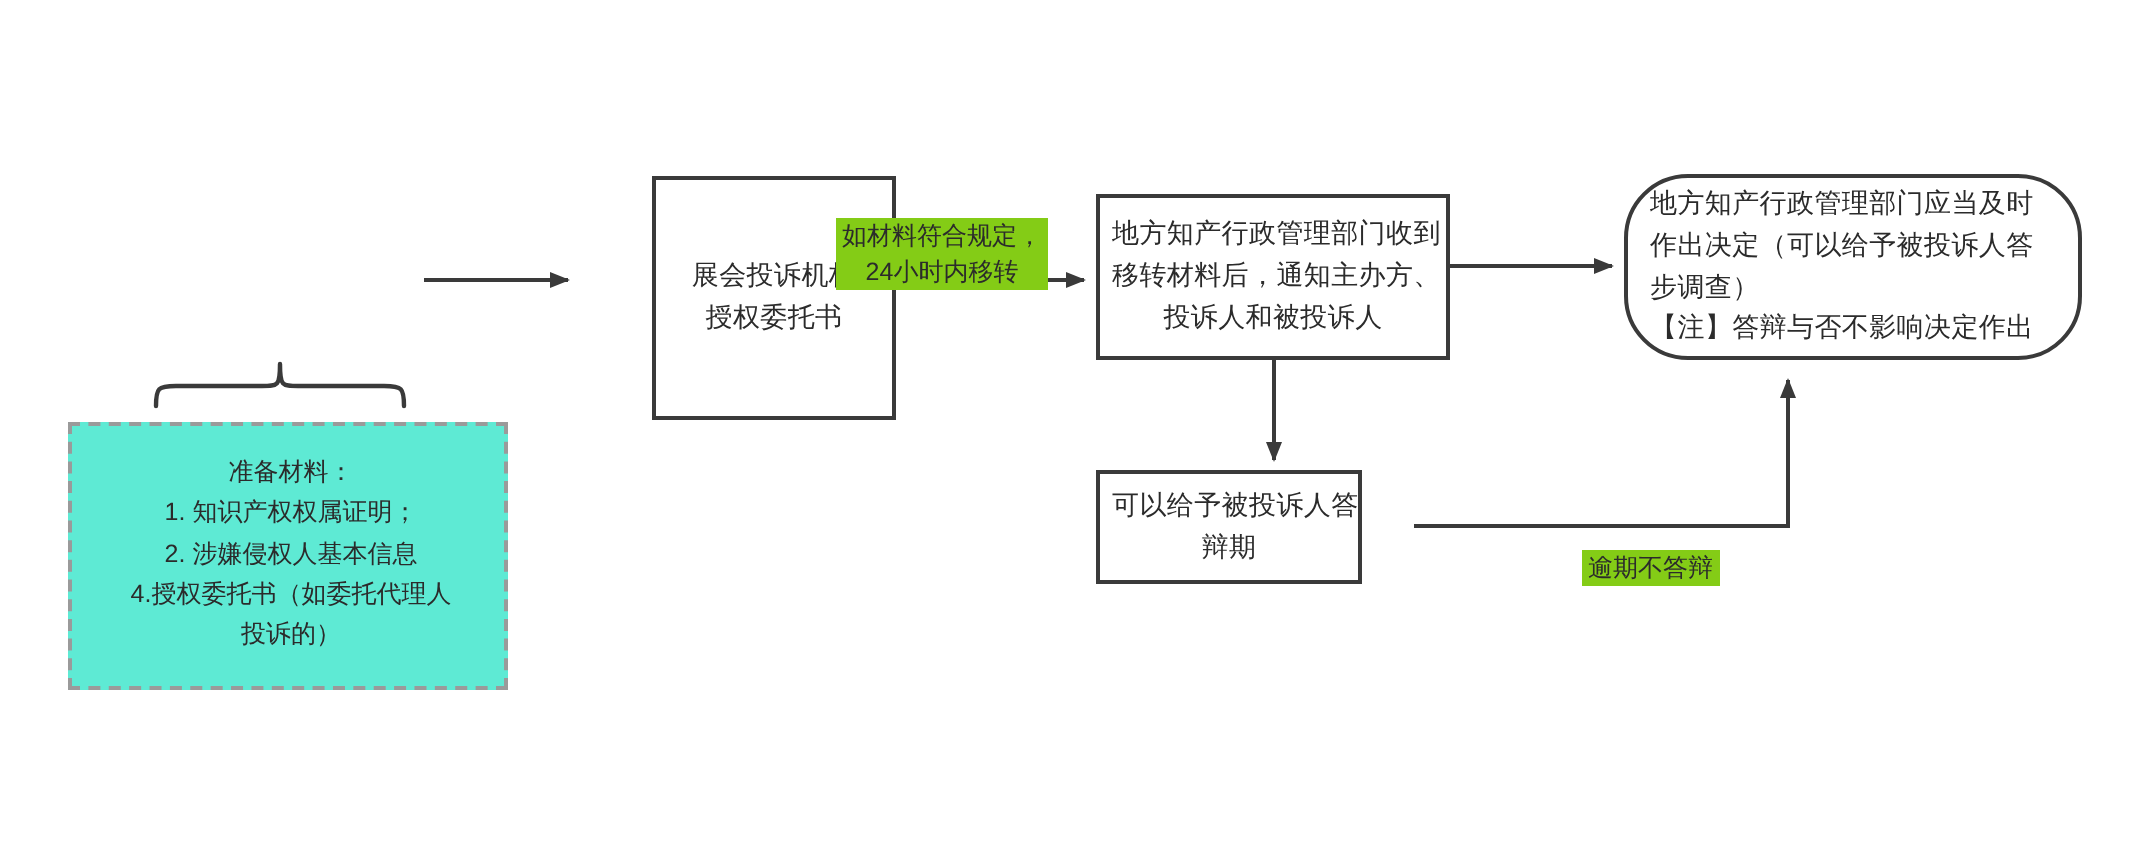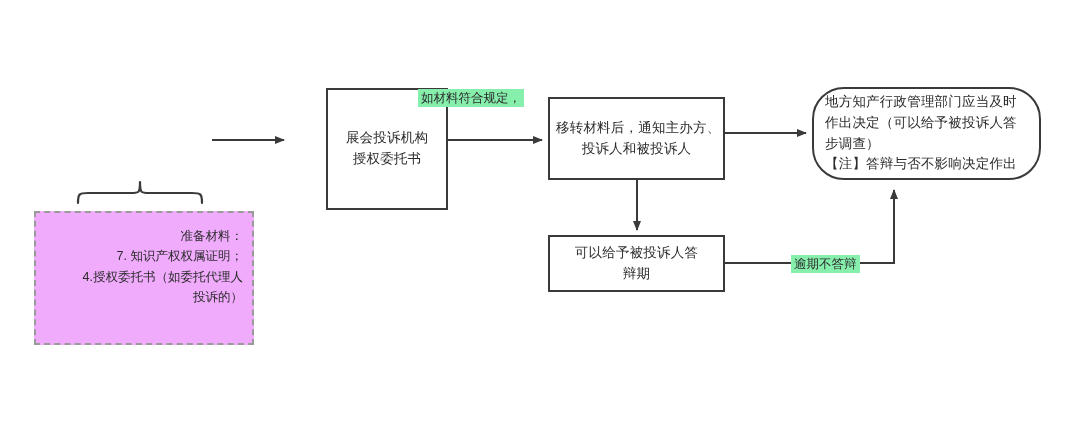--- a/index.html
+++ b/index.html
@@ -40,50 +40,51 @@
   .node .lines div { white-space: nowrap; }
 
   
   #node-apply   { left: 68px;  top: 100px; width: 144px; height: 80px; }
   #node-receive { left: 290px; top: 88px;  width: 122px; height: 122px; margin-left: 36px; }
   #node-notify  { left: 548px; top: 97px;  width: 177px; height: 83px; }
   #node-decide  { left: 812px; top: 87px;  width: 229px; height: 93px;
                   text-align: left; border-radius: 32px; }
   #node-decide .lines { padding-left: 11px; }
   #node-decide .lines div { text-align: left; }
-  #node-defense { left: 548px; top: 235px; width: 177px; height: 57px; }
+  #node-defense { left: 548px; top: 235px; width: 133px; height: 57px; }
 
   
   #note-box {
     position: absolute;
     left: 34px;
     top: 211px;
     width: 220px;
     height: 134px;
     box-sizing: border-box;
     border: 2px dashed #9a9a9a;
-    background: #f0abfc;
+    background: #5eead4;
     padding: 13px 9px 0 12px;
     font-size: 12.5px;
     line-height: 1.62;
     color: #2b2b2b;
-    text-align: right;
+    text-align: center;
   }
   #note-box div { white-space: nowrap; }
 
   
   .edge-label {
     position: absolute;
     font-size: 12.5px;
     line-height: 1.45;
     color: #2b2b2b;
-    background: #86efac;
+    background: #84cc16;
     text-align: center;
     white-space: nowrap;
     padding: 0 3px;
+    margin-top: 20px;
   }
   #label-transfer { left: 418px; top: 89px; }
   #label-nodefense { left: 791px; top: 255px; }
 
   
   #edges {
     position: absolute;
     left: 0;
     top: 0;
     width: 1071px;
@@ -126,20 +127,21 @@
 
   <div class="node" id="node-receive">
     <div class="lines">
       <div>展会投诉机构</div>
       <div>授权委托书</div>
     </div>
   </div>
 
   <div class="node" id="node-notify">
     <div class="lines">
+      <div>地方知产行政管理部门收到</div>
       <div>移转材料后，通知主办方、</div>
       <div>投诉人和被投诉人</div>
     </div>
   </div>
 
   <div class="node" id="node-decide">
     <div class="lines">
       <div>地方知产行政管理部门应当及时</div>
       <div>作出决定（可以给予被投诉人答</div>
       <div>步调查）</div>
@@ -149,24 +151,26 @@
 
   <div class="node" id="node-defense">
     <div class="lines">
       <div>可以给予被投诉人答</div>
       <div>辩期</div>
     </div>
   </div>
 
   <div id="note-box">
     <div>准备材料：</div>
-    <div>7. 知识产权权属证明；</div>
+    <div>1. 知识产权权属证明；</div>
+    <div>2. 涉嫌侵权人基本信息</div>
     <div>4.授权委托书（如委托代理人</div>
     <div>投诉的）</div>
   </div>
 
   <div class="edge-label" id="label-transfer">
     <div>如材料符合规定，</div>
+    <div>24小时内移转</div>
   </div>
 
   <div class="edge-label" id="label-nodefense">逾期不答辩</div>
 
 </div>
 
 </body></html>

